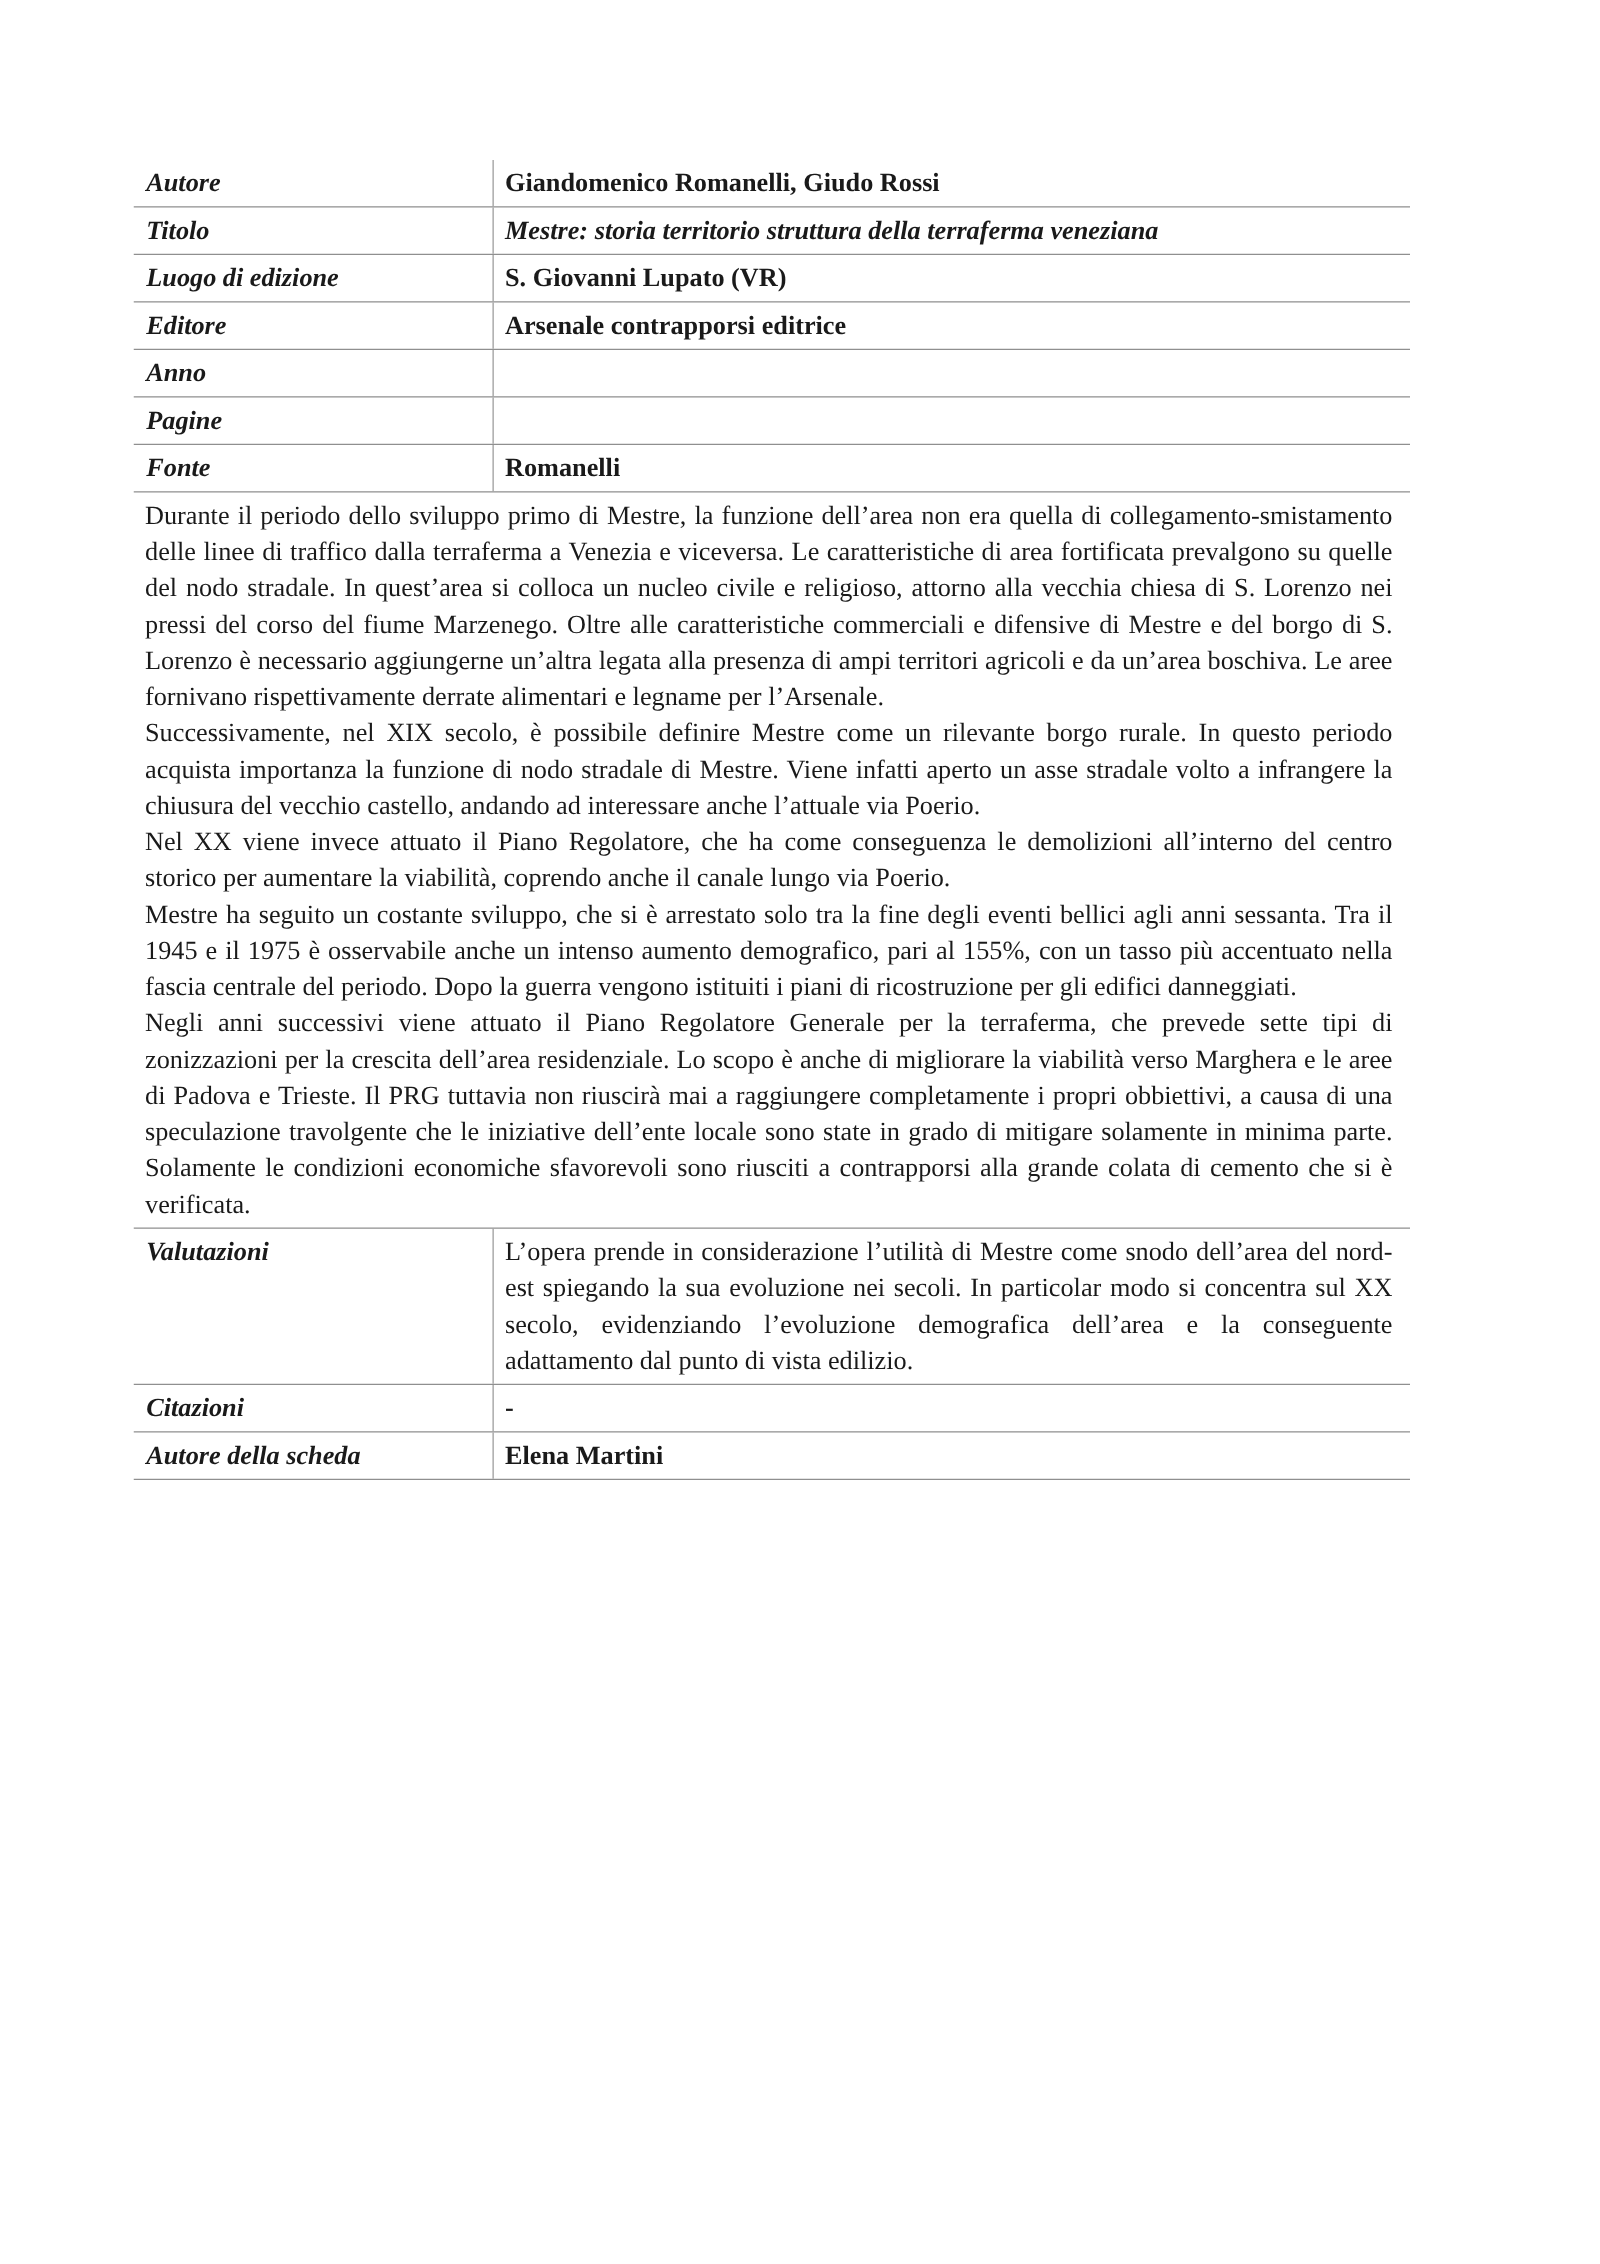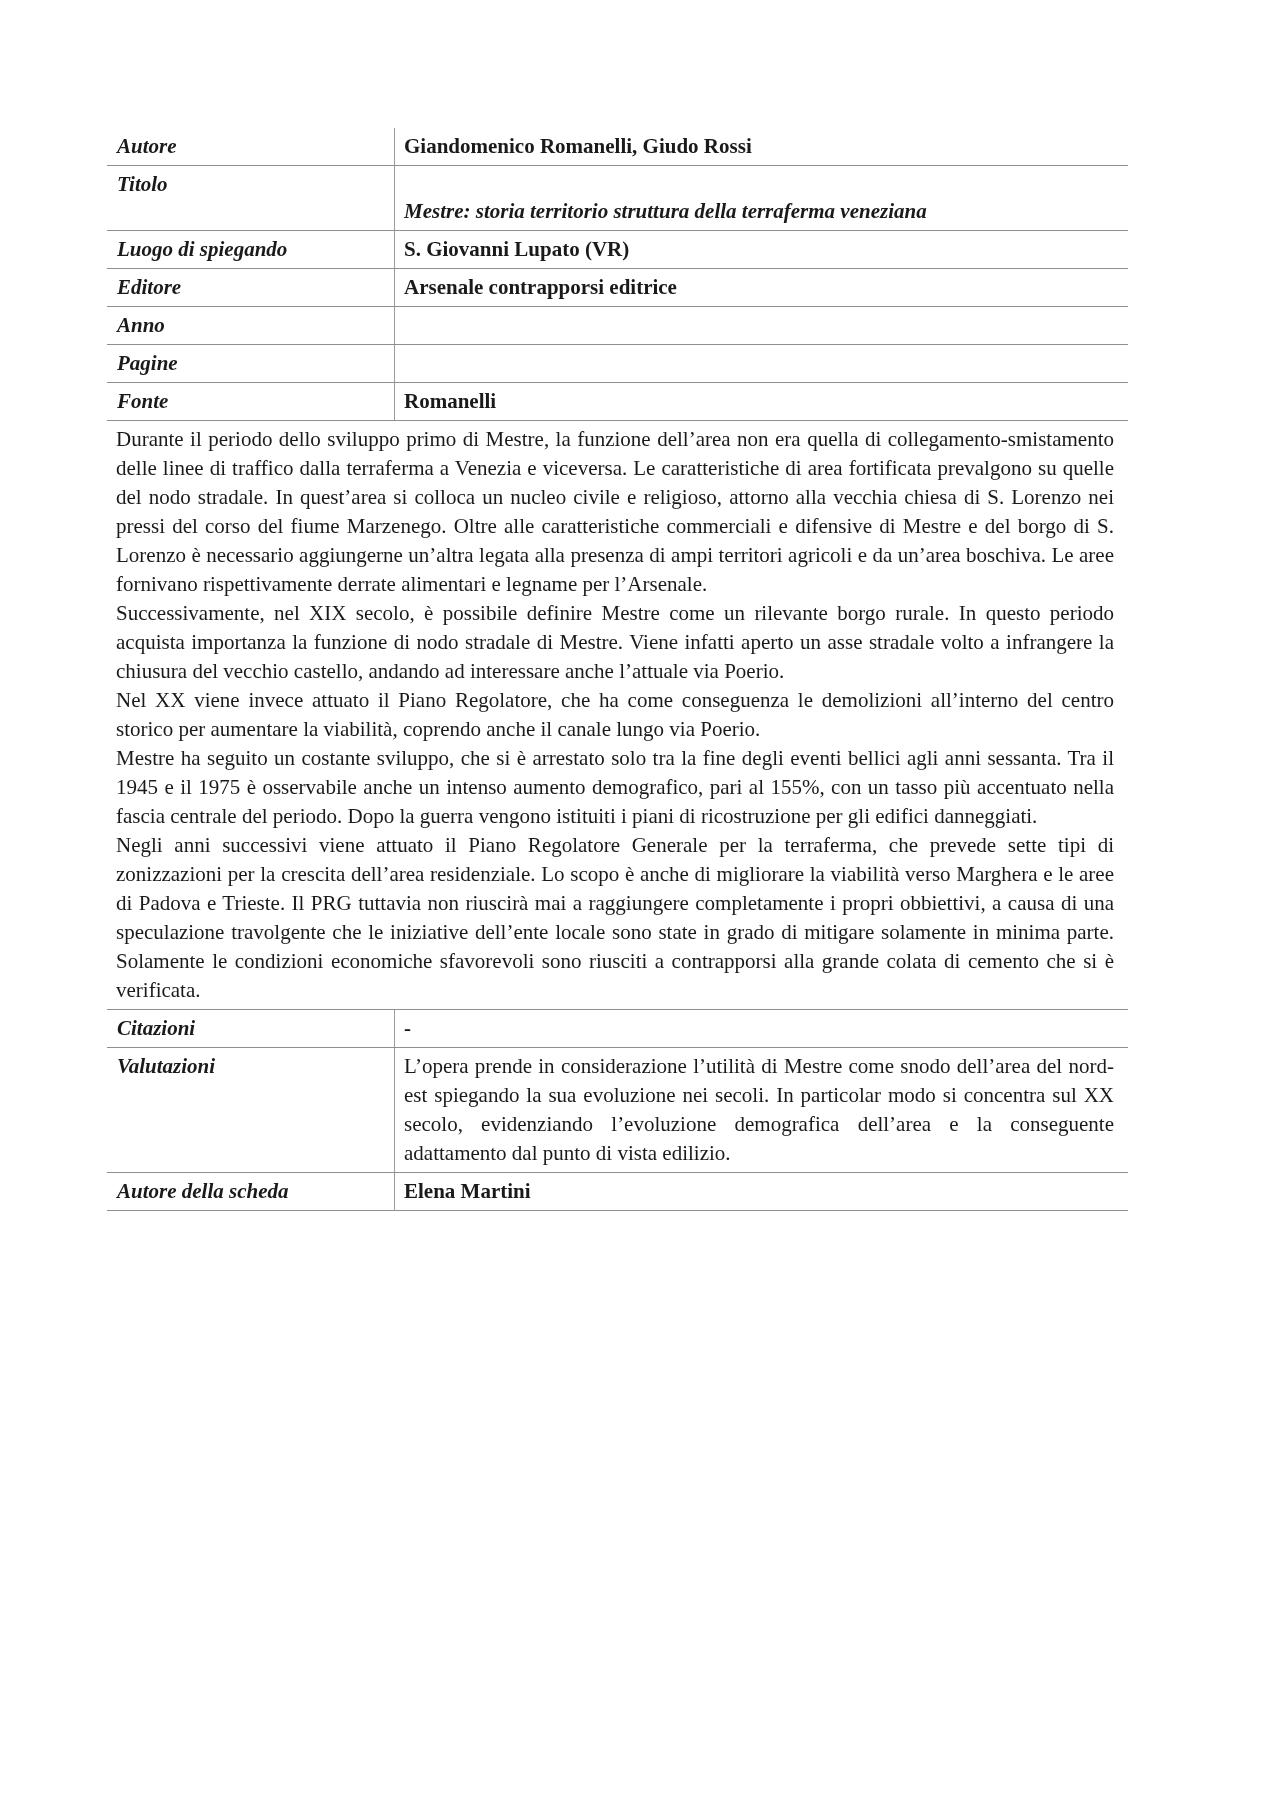--- a/index.html
+++ b/index.html
@@ -48,40 +48,39 @@
   .value-cell.single {
     text-align: left;
     font-weight: bold;
   }
   .value-cell p {
     margin: 0;
     padding: 0;
   }
   .italic {
     font-style: italic;
-    margin-top: 27px;
   }
 </style>
 </head>
 <body>
 
 <div class="record-table">
 
   <div class="record-row">
     <div class="label-cell">Autore</div>
     <div class="value-cell single">Giandomenico Romanelli, Giudo Rossi</div>
   </div>
 
   <div class="record-row">
     <div class="label-cell">Titolo</div>
     <div class="value-cell single italic">Mestre: storia territorio struttura della terraferma veneziana</div>
   </div>
 
   <div class="record-row">
-    <div class="label-cell">Luogo di spiegando</div>
+    <div class="label-cell">Luogo di edizione</div>
     <div class="value-cell single">S. Giovanni Lupato (VR)</div>
   </div>
 
   <div class="record-row">
     <div class="label-cell">Editore</div>
     <div class="value-cell single">Arsenale contrapporsi editrice</div>
   </div>
 
   <div class="record-row">
     <div class="label-cell">Anno</div>
@@ -100,29 +99,29 @@
     <div class="value-cell">
       <p>Durante il periodo dello sviluppo primo di Mestre, la funzione dell’area non era quella di collegamento-smistamento delle linee di traffico dalla terraferma a Venezia e viceversa. Le caratteristiche di area fortificata prevalgono su quelle del nodo stradale. In quest’area si colloca un nucleo civile e religioso, attorno alla vecchia chiesa di S. Lorenzo nei pressi del corso del fiume Marzenego. Oltre alle caratteristiche commerciali e difensive di Mestre e del borgo di S. Lorenzo è necessario aggiungerne un’altra legata alla presenza di ampi territori agricoli e da un’area boschiva. Le aree fornivano rispettivamente derrate alimentari e legname per l’Arsenale.</p>
       <p>Successivamente, nel XIX secolo, è possibile definire Mestre come un rilevante borgo rurale. In questo periodo acquista importanza la funzione di nodo stradale di Mestre. Viene infatti aperto un asse stradale volto a infrangere la chiusura del vecchio castello, andando ad interessare anche l’attuale via Poerio.</p>
       <p>Nel XX viene invece attuato il Piano Regolatore, che ha come conseguenza le demolizioni all’interno del centro storico per aumentare la viabilità, coprendo anche il canale lungo via Poerio.</p>
       <p>Mestre ha seguito un costante sviluppo, che si è arrestato solo tra la fine degli eventi bellici agli anni sessanta. Tra il 1945 e il 1975 è osservabile anche un intenso aumento demografico, pari al 155%, con un tasso più accentuato nella fascia centrale del periodo. Dopo la guerra vengono istituiti i piani di ricostruzione per gli edifici danneggiati.</p>
       <p>Negli anni successivi viene attuato il Piano Regolatore Generale per la terraferma, che prevede sette tipi di zonizzazioni per la crescita dell’area residenziale. Lo scopo è anche di migliorare la viabilità verso Marghera e le aree di Padova e Trieste. Il PRG tuttavia non riuscirà mai a raggiungere completamente i propri obbiettivi, a causa di una speculazione travolgente che le iniziative dell’ente locale sono state in grado di mitigare solamente in minima parte. Solamente le condizioni economiche sfavorevoli sono riusciti a contrapporsi alla grande colata di cemento che si è verificata.</p>
     </div>
   </div>
 
   <div class="record-row">
-    <div class="label-cell">Citazioni</div>
-    <div class="value-cell single">-</div>
-  </div>
-
-  <div class="record-row">
     <div class="label-cell">Valutazioni</div>
     <div class="value-cell">
       <p>L’opera prende in considerazione l’utilità di Mestre come snodo dell’area del nord-est spiegando la sua evoluzione nei secoli. In particolar modo si concentra sul XX secolo, evidenziando l’evoluzione demografica dell’area e la conseguente adattamento dal punto di vista edilizio.</p>
     </div>
+  </div>
+
+  <div class="record-row">
+    <div class="label-cell">Citazioni</div>
+    <div class="value-cell single">-</div>
   </div>
 
   <div class="record-row">
     <div class="label-cell">Autore della scheda</div>
     <div class="value-cell single">Elena Martini</div>
   </div>
 
 </div>
 
 </body></html>

